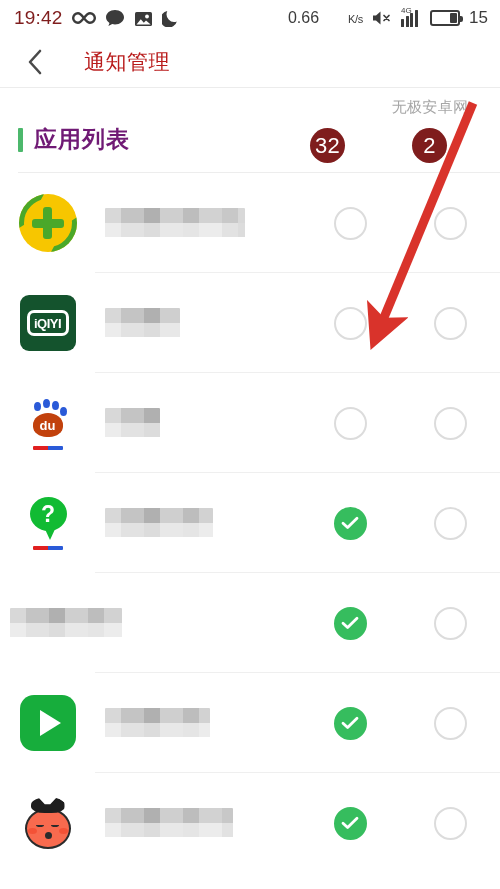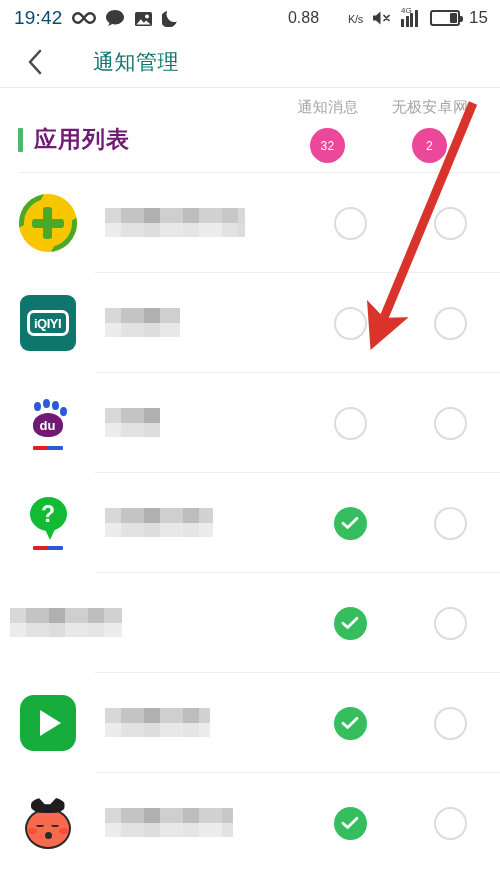--- a/index.html
+++ b/index.html
@@ -26,21 +26,21 @@
     height: 36px;
     display: flex;
     align-items: center;
     padding: 0 12px 0 14px;
     background: #ffffff;
   }
   .sb-left { display: flex; align-items: center; gap: 9px; }
   .sb-right { display: flex; align-items: center; gap: 8px; margin-left: auto; }
   .sb-time {
     font-size: 19px;
-    color: #0c4a6e;
+    color: #7f1d1d;
     letter-spacing: .2px;
     font-family: "Liberation Sans", sans-serif;
   }
   .sb-icon { display: flex; align-items: center; color: #3b3b3b; }
   .sb-speed {
     font-size: 16px;
     color: #3b3b3b;
     display: flex;
     align-items: baseline;
     gap: 2px;
@@ -100,22 +100,22 @@
     background: #fff;
     border-bottom: 1px solid #ececec;
   }
   .back-chevron {
     width: 26px; height: 26px;
     display: flex; align-items: center; justify-content: center;
     cursor: pointer;
   }
   .title-text {
     font-size: 21px;
-    color: #0f766e;
-    margin-left: 45px;
+    color: #b91c1c;
+    margin-left: 36px;
     letter-spacing: .5px;
   }
 
   
   .col-header {
     position: relative;
     height: 84px;
     padding-top: 8px;
   }
   .col-label {
@@ -128,23 +128,23 @@
     letter-spacing: .3px;
   }
   .col-label.c1 { left: 278px; }
   .col-label.c2 { left: 380px; }
 
   .col-badge {
     position: absolute;
     top: 40px;
     width: 35px; height: 35px;
     border-radius: 50%;
-    background: #ec4899;
+    background: #7f1d1d;
     color: #fff;
-    font-size: 12px;
+    font-size: 22px;
     display: flex; align-items: center; justify-content: center;
     letter-spacing: .3px;
   }
   .col-badge.c1 { left: 310px; }
   .col-badge.c2 { left: 412px; }
 
   
   .section-title {
     position: absolute;
     left: 18px;
@@ -275,21 +275,21 @@
     position: absolute;
     background: #4aa82a;
     border-radius: 3px;
     z-index: 2;
   }
   .plus-h { left: 13px; top: 25px; width: 32px; height: 9px; }
   .plus-v { left: 24.5px; top: 13px; width: 9px; height: 32px; }
 
   .ic-iqiyi {
     width: 56px; height: 56px;
-    background: #0f766e;
+    background: #14532d;
     border-radius: 9px;
     display: flex; align-items: center; justify-content: center;
   }
   .iqiyi-box {
     width: 42px; height: 26px;
     border: 3px solid #fff;
     border-radius: 7px;
     display: flex; align-items: center; justify-content: center;
     color: #fff;
     font-size: 13px;
@@ -304,21 +304,21 @@
   }
   .paw-dot {
     position: absolute;
     background: #2a5ad8;
     border-radius: 50%;
   }
   .paw-body {
     position: absolute;
     left: 13px; top: 19px;
     width: 30px; height: 24px;
-    background: #701a75;
+    background: #c2410c;
     border-radius: 50% 50% 45% 45%;
     display: flex; align-items: center; justify-content: center;
     color: #fff; font-size: 13px; font-weight: bold;
     font-family: "Liberation Sans", sans-serif;
   }
   .baidu-underline {
     position: absolute;
     left: 13px; bottom: 2px;
     width: 30px; height: 4px;
     background: linear-gradient(to right, #e02020 50%, #2a5ad8 50%);
@@ -521,21 +521,21 @@
 
       <span class="sb-icon">
         <svg width="17" height="18" viewBox="0 0 17 18">
           <path d="M14.8 12.4A7.6 7.6 0 015.3 2.1 8.3 8.3 0 1014.8 12.4z" fill="#3b3b3b"></path>
         </svg>
       </span>
     </div>
 
     <div class="sb-right">
       <span class="sb-speed">
-        <span>0.88</span>
+        <span>0.66</span>
         <span class="unit">K/s</span>
       </span>
 
       <span class="sb-icon">
         <svg width="22" height="16" viewBox="0 0 22 16">
           <path d="M2 5.5h3L9.5 1.6v12.8L5 10.5H2z" fill="#3b3b3b"></path>
           <path d="M13 5.5l5 5M18 5.5l-5 5" stroke="#3b3b3b" stroke-width="1.7" stroke-linecap="round"></path>
         </svg>
       </span>
 
@@ -563,21 +563,20 @@
     </div>
     <div class="title-text">通知管理</div>
   </div>
 
   <div class="col-header">
     <div class="section-title">
       <span class="section-bar"></span>
       <span class="section-label">应用列表</span>
     </div>
 
-    <div class="col-label c1">通知消息</div>
     <div class="col-label c2">无极安卓网</div>
 
     <div class="col-badge c1">32</div>
     <div class="col-badge c2">2</div>
   </div>
 
   <div class="header-rule"></div>
 
   <div class="applist">
       <div class="approw">

